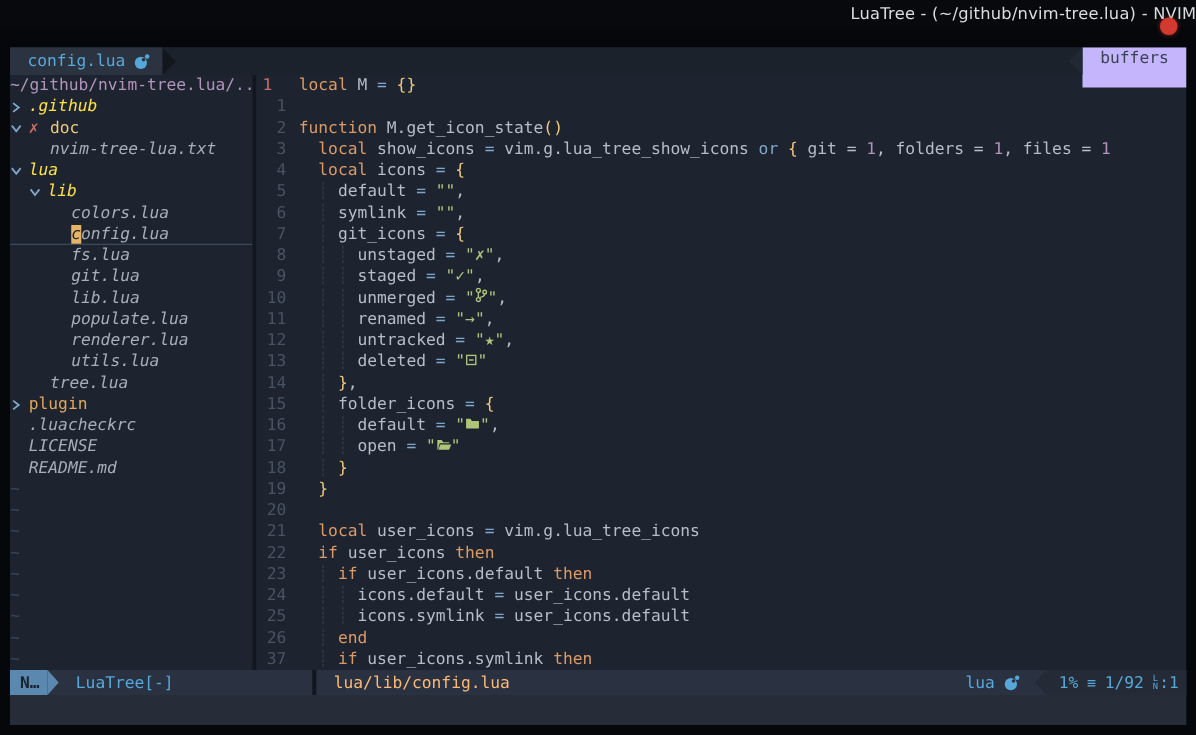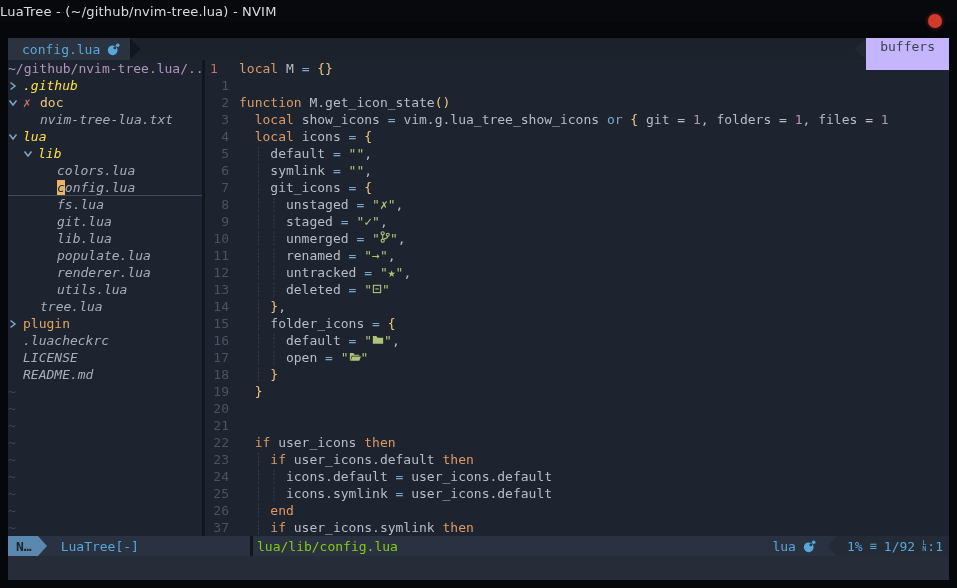--- a/index.html
+++ b/index.html
@@ -2,21 +2,21 @@
 <html><head>
 <meta charset="utf-8">
 <style>
   * { margin:0; padding:0; box-sizing:border-box; }
   html,body { width:957px; height:588px; }
   body { background:#05070a; position:relative; overflow:hidden;
          font-family:"DejaVu Sans Mono", monospace; font-size:13px; }
 
   
   .titlebar { position:absolute; left:0; top:0; width:957px; height:22px;
-              background:#07090c; display:flex; align-items:center; justify-content:flex-start; }
+              background:#07090c; display:flex; align-items:center; justify-content:flex-end; }
   .titlebar .title { color:#dadcdf; font-family:"DejaVu Sans", "Liberation Sans", sans-serif;
                      font-size:13px; letter-spacing:.2px; }
   .close-btn { position:absolute; right:15px; top:14px; width:14px; height:14px;
                border-radius:50%; background:#d23a30; box-shadow:0 0 4px rgba(210,58,48,.6); }
 
   
   .term { position:absolute; left:8px; top:38px; width:941px; height:542px; background:#1d2430; }
 
   
   .tabline { height:22px; background:#1c222c; display:flex; align-items:stretch; }
@@ -68,21 +68,21 @@
   
   .status { height:20px; display:flex; background:#12161e; }
   .st-left { width:242px; background:#2a3140; display:flex; align-items:center; }
   .st-gap { width:3px; background:#12161e; }
   .st-right { flex:1; background:#2a3140; display:flex; align-items:center; }
   .mode { background:#5b88ae; color:#1a2330; padding:0 6px 0 8px; height:20px;
           display:flex; align-items:center; font-weight:bold; }
   .mode-arrow { width:0; height:0; border-top:10px solid transparent; border-bottom:10px solid transparent;
                 border-left:9px solid #5b88ae; }
   .st-file { color:#57a8da; margin-left:14px; }
-  .st-path { color:#84cc16; margin-left:4px; }
+  .st-path { color:#fdba74; margin-left:14px; }
   .st-spacer { flex:1; }
   .st-ft { color:#57a8da; display:flex; align-items:center; gap:7px; }
   .st-sep { width:0; height:0; border-top:10px solid transparent; border-bottom:10px solid transparent;
             border-right:9px solid #242b37; margin-left:12px; }
   .st-pct { background:#242b37; height:20px; display:flex; align-items:center; color:#57a8da;
             padding:0 6px 0 10px; gap:7px; }
   .lnicon { display:inline-flex; flex-direction:column; line-height:6px; font-size:7px; color:#57a8da;
             margin-right:1px; transform:translateY(0px); }
   .lines-glyph { font-size:12px; }
 
@@ -189,21 +189,21 @@
         <div class="cline"><span class="num">16</span><span class="code"><span class="f">  </span><span class="g">┊ </span><span class="g">┊ </span><span class="f">default </span><span class="o">= </span><span class="s">"</span><span class="icn"><svg width="12" height="11" viewBox="0 0 14 12">
                 <path d="M1 2h4l1.5 2H13v7H1z" fill="#aec579"></path>
               </svg></span><span class="s">"</span><span class="f">,</span></span></div>
         <div class="cline"><span class="num">17</span><span class="code"><span class="f">  </span><span class="g">┊ </span><span class="g">┊ </span><span class="f">open </span><span class="o">= </span><span class="s">"</span><span class="icn"><svg width="12" height="11" viewBox="0 0 14 12">
                 <path d="M1 2h4l1.5 2H12v1H3.2L1.6 11H1z" fill="#aec579"></path>
                 <path d="M3.8 6H14l-2 5H2z" fill="#aec579"></path>
               </svg></span><span class="s">"</span></span></div>
         <div class="cline"><span class="num">18</span><span class="code"><span class="f">  </span><span class="g">┊ </span><span class="b">}</span></span></div>
         <div class="cline"><span class="num">19</span><span class="code"><span class="f">  </span><span class="b">}</span></span></div>
         <div class="cline"><span class="num">20</span><span class="code"></span></div>
-        <div class="cline"><span class="num">21</span></div>
+        <div class="cline"><span class="num">21</span><span class="code"><span class="f">  </span><span class="k">local </span><span class="f">user_icons </span><span class="o">= </span><span class="f">vim.g.lua_tree_icons</span></span></div>
         <div class="cline"><span class="num">22</span><span class="code"><span class="f">  </span><span class="k">if </span><span class="f">user_icons </span><span class="k">then</span></span></div>
         <div class="cline"><span class="num">23</span><span class="code"><span class="f">  </span><span class="g">┊ </span><span class="k">if </span><span class="f">user_icons.default </span><span class="k">then</span></span></div>
         <div class="cline"><span class="num">24</span><span class="code"><span class="f">  </span><span class="g">┊ </span><span class="g">┊ </span><span class="f">icons.default </span><span class="o">= </span><span class="f">user_icons.default</span></span></div>
         <div class="cline"><span class="num">25</span><span class="code"><span class="f">  </span><span class="g">┊ </span><span class="g">┊ </span><span class="f">icons.symlink </span><span class="o">= </span><span class="f">user_icons.default</span></span></div>
         <div class="cline"><span class="num">26</span><span class="code"><span class="f">  </span><span class="g">┊ </span><span class="k">end</span></span></div>
         <div class="cline"><span class="num">37</span><span class="code"><span class="f">  </span><span class="g">┊ </span><span class="k">if </span><span class="f">user_icons.symlink </span><span class="k">then</span></span></div>
       </div>
   </div>
 
   <div class="status">

